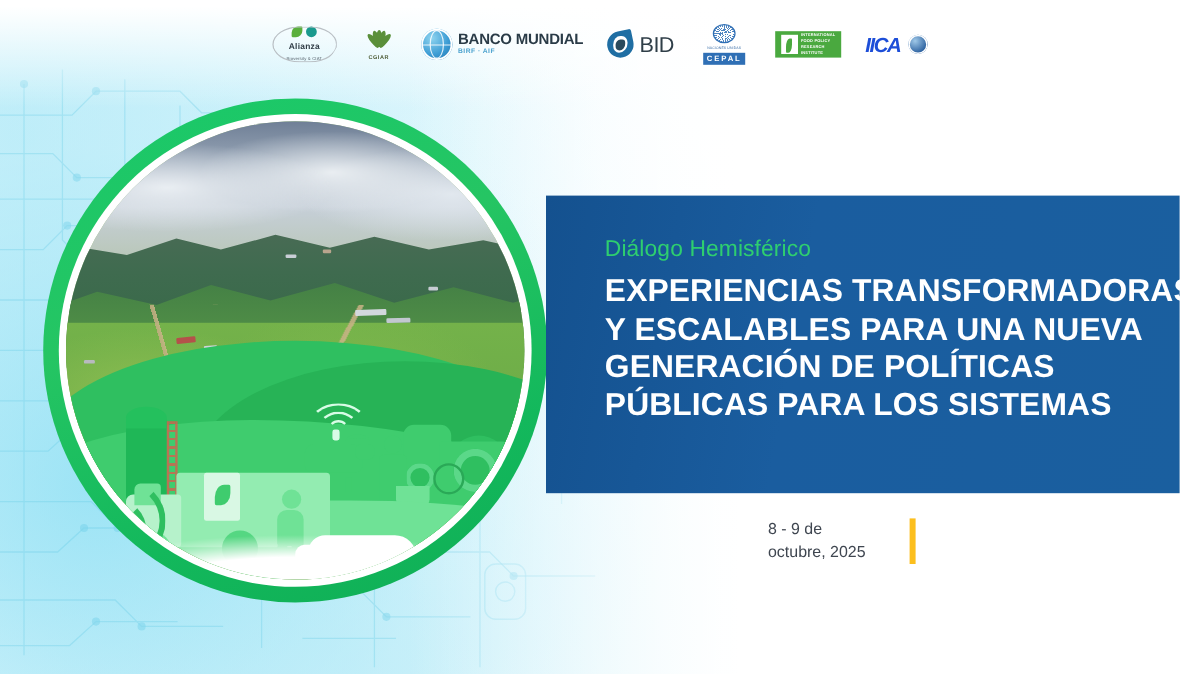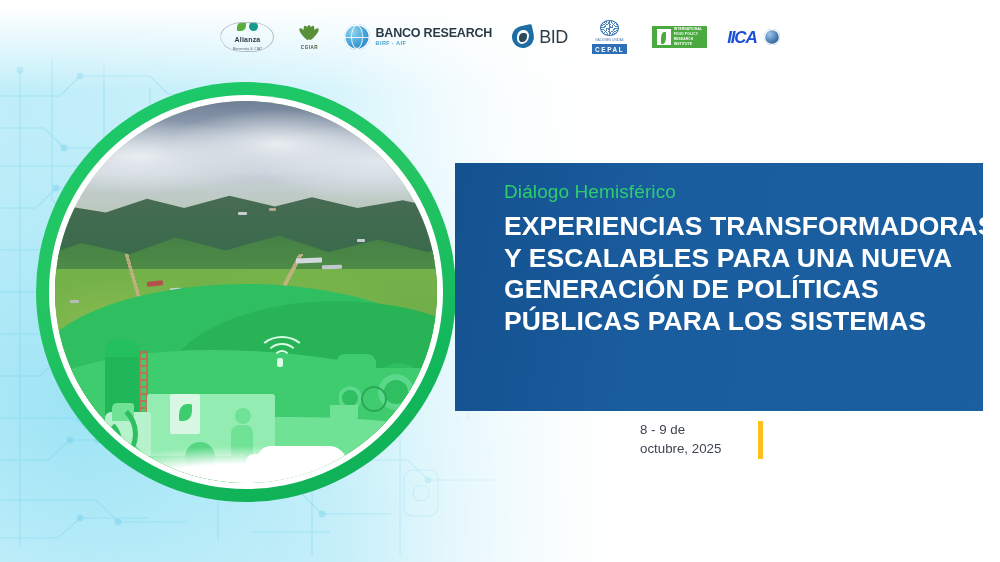--- a/index.html
+++ b/index.html
@@ -321,39 +321,39 @@
     height: 248px;
     background: #1a5a9b;
     background: linear-gradient(100deg, #14518f 0%, #1a5d9f 40%, #1a5f9f 100%);
     z-index: 30;
   }
   .panel-inner { padding: 18px 16px 0 49px; }
   .eyebrow {
     color: #2ece6f;
     font-size: 19px;
     letter-spacing: .1px;
-    margin: 0 0 8px 0;
+    margin: 16px 0 8px 0;
     font-weight: normal;
   }
   .headline {
     color: #ffffff;
     font-size: 26.5px;
     font-weight: bold;
     line-height: 1.19;
     letter-spacing: .1px;
     margin: 0;
     text-transform: uppercase;
   }
   .headline .ln { display:block; white-space: nowrap; }
 
   
   .meta {
     position:absolute;
     left: 640px;
-    top: 421px;
+    top: 432px;
     display:flex;
     align-items: stretch;
     gap: 0;
     z-index: 35;
   }
   .meta-item {
     display:flex;
     align-items:flex-start;
     gap: 11px;
   }
@@ -462,21 +462,21 @@
           <span class="lf"></span>
         <span class="lf"></span>
           <span class="lf"></span>
       </span>
       <span class="cg-t">CGIAR</span>
     </div>
 
     <div class="logo lg-wb">
       <span class="globe"></span>
       <span style="display:flex;flex-direction:column;">
-        <span class="wb-main logo-txt">BANCO RESEARCH</span>
+        <span class="wb-main logo-txt">BANCO MUNDIAL</span>
         <span class="wb-sub logo-txt">BIRF · AIF</span>
       </span>
     </div>
 
     <div class="logo lg-bid">
       <span class="mark">
         <span class="sw"></span>
           <span class="sw2"></span>
           <span class="sw3"></span>
       </span>

